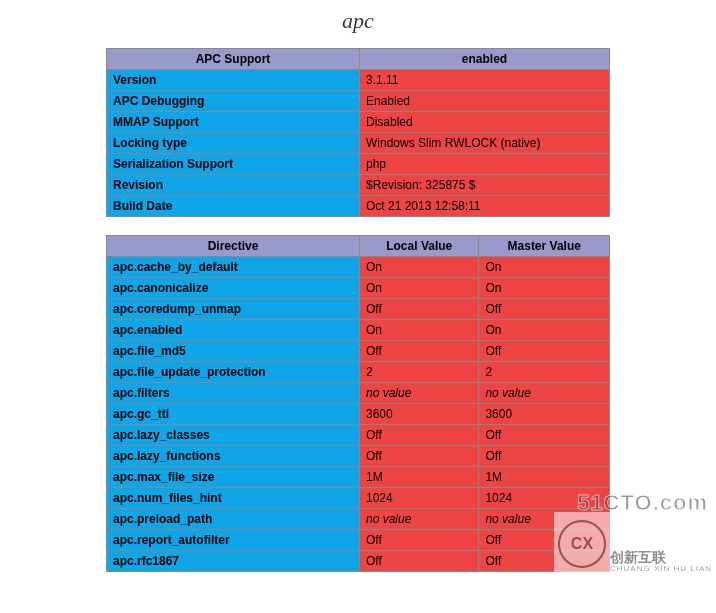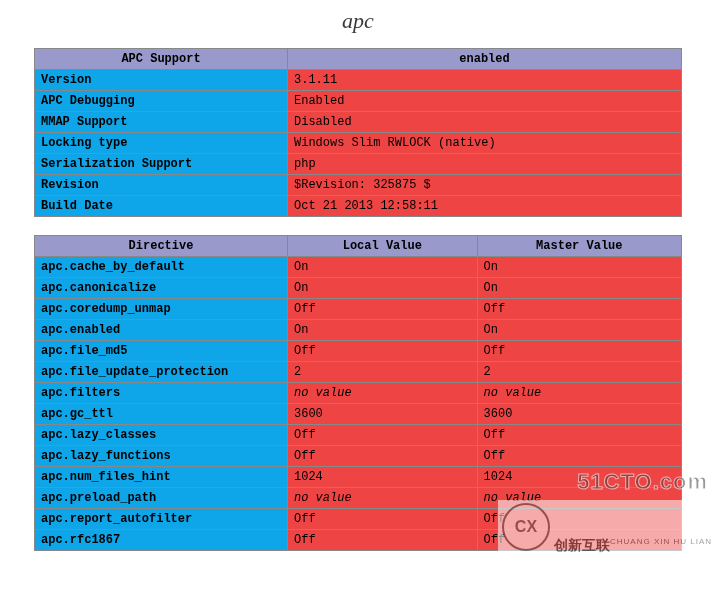--- a/index.html
+++ b/index.html
@@ -15,24 +15,23 @@
     font-family: "Times New Roman", serif;
     font-weight: normal;
     font-size: 22px;
     text-align: center;
     margin: 8px 0 14px 0;
     color: #3a3a3a;
     font-style: italic;
   }
   table.php-table {
     border-collapse: collapse;
-    width: 648px;
+    width: 504px;
     margin: 12px auto 18px auto;
     border: 1px solid #888;
-    font-family: Liberation Mono, monospace;
   }
   table.php-table th,
   table.php-table td {
     border: 1px solid #888;
     padding: 3px 6px;
     text-align: left;
     font-size: 12px;
     vertical-align: middle;
   }
   table.php-table th {
@@ -74,21 +73,21 @@
     align-items: center;
     justify-content: center;
     font-weight: bold;
     font-size: 16px;
     color: #555;
     font-family: Arial, sans-serif;
     margin-right: 4px;
   }
   .watermark .cx-text {
     display: flex;
-    flex-direction: row;
+    flex-direction: column;
     line-height: 1.1;
     margin-top: 36px;
   }
   .watermark .cx-text .big {
     font-weight: bold;
     font-size: 14px;
     color: #333;
   }
   .watermark .cx-text .small {
     font-size: 8px;
@@ -205,20 +204,25 @@
         <td class="key-cell">apc.lazy_classes</td>
         <td class="val-cell">Off</td>
         <td class="val-cell">Off</td>
       </tr>
       <tr>
         <td class="key-cell">apc.lazy_functions</td>
         <td class="val-cell">Off</td>
         <td class="val-cell">Off</td>
       </tr>
       <tr>
+        <td class="key-cell">apc.max_file_size</td>
+        <td class="val-cell">1M</td>
+        <td class="val-cell">1M</td>
+      </tr>
+      <tr>
         <td class="key-cell">apc.num_files_hint</td>
         <td class="val-cell">1024</td>
         <td class="val-cell">1024</td>
       </tr>
       <tr>
         <td class="key-cell">apc.preload_path</td>
         <td class="val-cell italic">no value</td>
         <td class="val-cell italic">no value</td>
       </tr>
       <tr>

